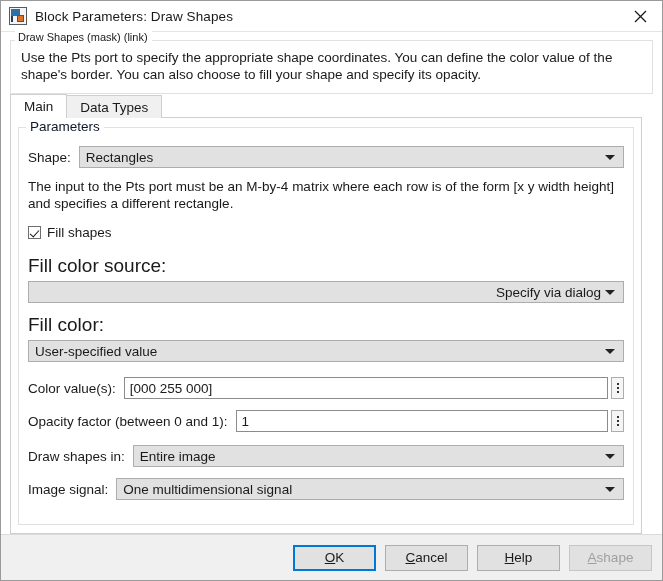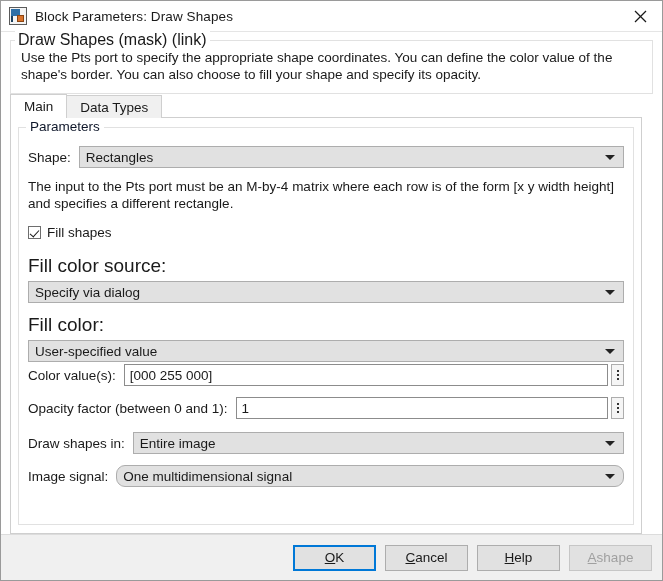--- a/index.html
+++ b/index.html
@@ -83,21 +83,21 @@
     position: relative;
     padding: 0 0 8px 0;
     margin-top: 8px;
   }
   .desc-legend {
     position: absolute;
     top: -9px;
     left: 4px;
     background: #ffffff;
     padding: 0 4px 0 3px;
-    font-size: 16px;
+    font-size: 11px;
     color: #1a1a1a;
     white-space: nowrap;
   }
   .desc-legend-line-right {
     position: absolute;
     top: 0; left: 0; right: 0; height: 1px;
     background: #e1e1e1;
   }
   .desc-body {
     padding: 9px 10px 0 10px;
@@ -363,32 +363,32 @@
         </div>
 
         <div class="hint" style="margin-top:10px;">The input to the Pts port must be an M-by-4 matrix where each row is of the form [x y width height] and specifies a different rectangle.</div>
 
         <div class="cbrow" style="margin-top:13px;">
           <div class="cbox checked"></div>
           <div class="lbl">Fill shapes</div>
         </div>
 
         <div class="lbl-block" style="margin-top:15px;">Fill color source:</div>
-        <div class="combo" style="margin-top:4px;">
+        <div class="combo" style="margin-top:4px;justify-content:flex-end;">
           <span>Specify via dialog</span>
           <span class="arrow"></span>
         </div>
 
         <div class="lbl-block" style="margin-top:11px;">Fill color:</div>
         <div class="combo" style="margin-top:4px;">
           <span>User-specified value</span>
           <span class="arrow"></span>
         </div>
 
-        <div class="row" style="margin-top:2px;">
+        <div class="row" style="margin-top:15px;">
           <div class="lbl" style="margin-right:8px;">Color value(s):</div>
           <div class="tinput" style="flex:1 1 auto;">
             <span>[000 255 000]</span>
           </div>
           <div class="dots-btn">
             <i></i>
               <i></i>
               <i></i>
           </div>
         </div>
@@ -408,21 +408,21 @@
         <div class="row" style="margin-top:13px;">
           <div class="lbl" style="margin-right:8px;">Draw shapes in:</div>
           <div class="combo" style="flex:1 1 auto;">
             <span>Entire image</span>
             <span class="arrow"></span>
           </div>
         </div>
 
         <div class="row" style="margin-top:11px;">
           <div class="lbl" style="margin-right:8px;">Image signal:</div>
-          <div class="combo" style="flex:1 1 auto;border-radius:9px;">
+          <div class="combo" style="flex:1 1 auto;">
             <span>One multidimensional signal</span>
             <span class="arrow"></span>
           </div>
         </div>
 
       </div>
     </div>
   </div>
 
   <div class="footer">

